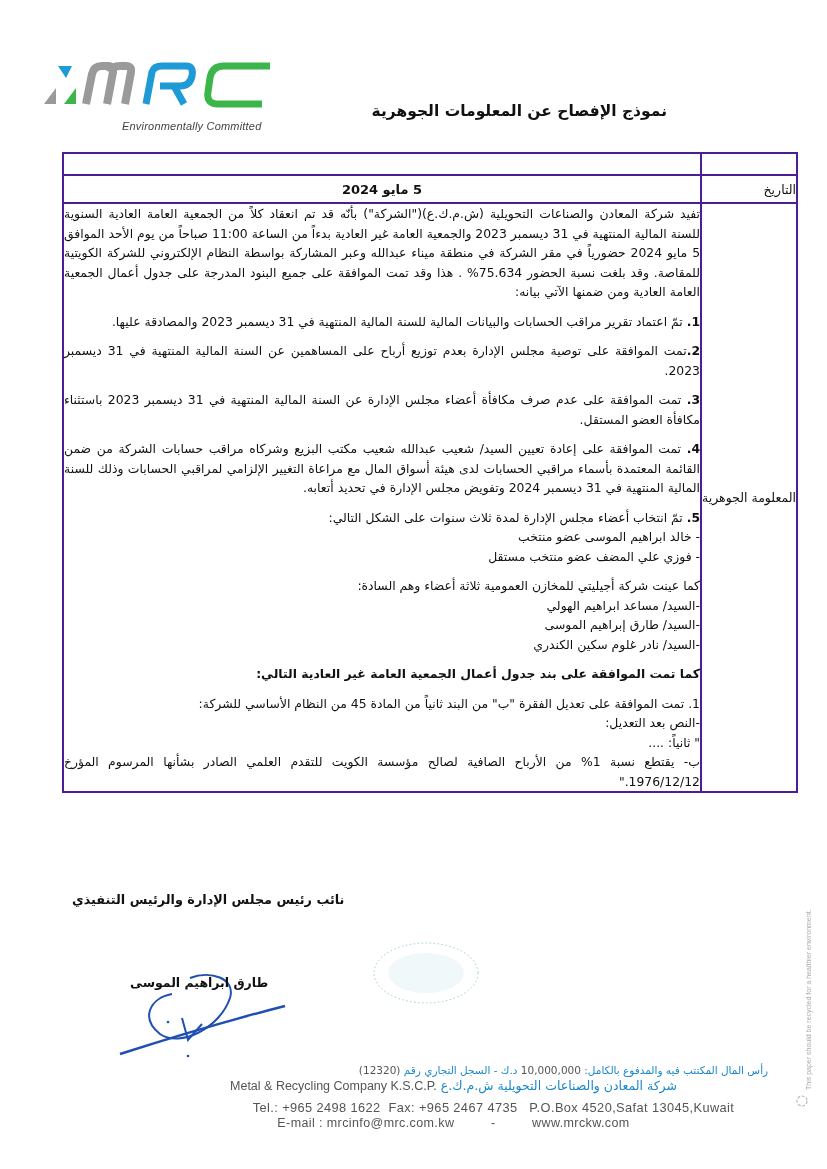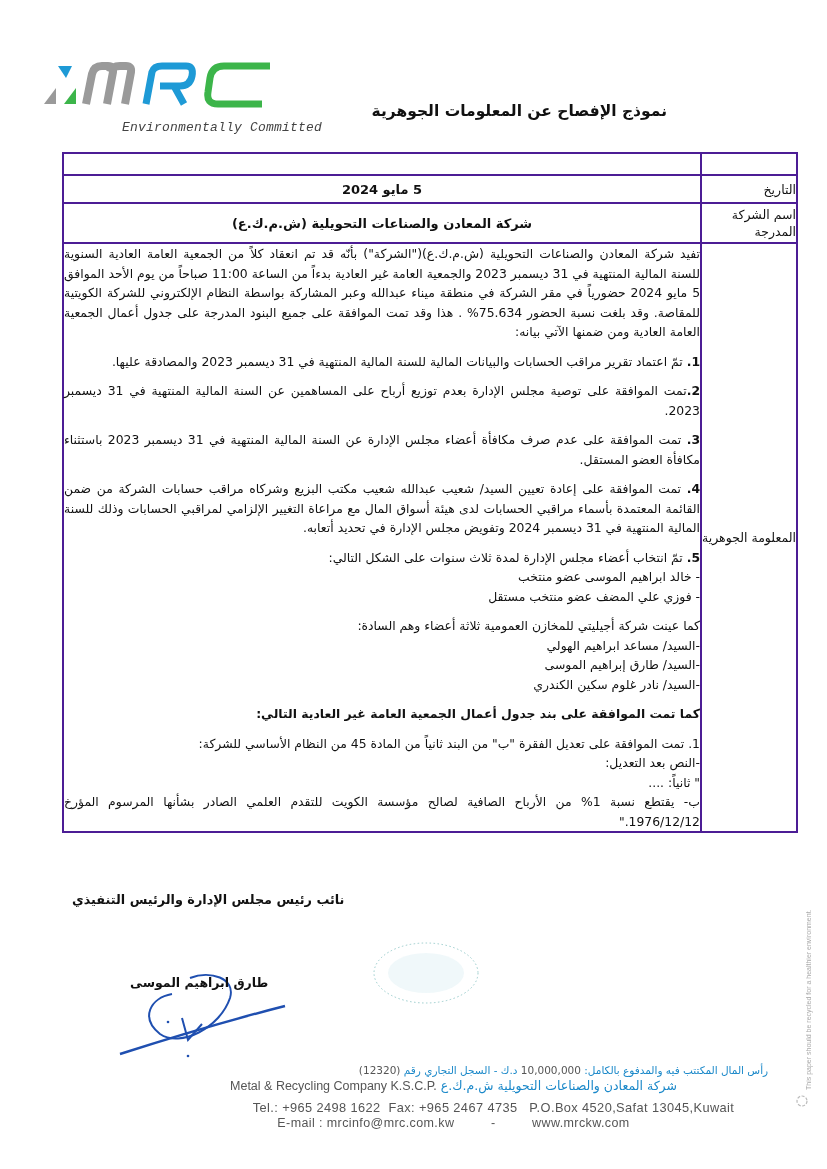--- a/index.html
+++ b/index.html
@@ -1,18 +1,18 @@
 <!DOCTYPE html>
 <html><head>
 <meta charset="utf-8">
 <style>
   html, body { margin: 0; padding: 0; background: #ffffff; }
   body { width: 827px; height: 1169px; position: relative; overflow: hidden; font-family: "DejaVu Sans", sans-serif; color: #111; }
   .logo { position: absolute; left: 42px; top: 58px; width: 240px; height: 80px; }
-  .logo-tag { position: absolute; left: 122px; top: 120px; font-family: Liberation Mono, monospace; font-style: italic; font-size: 13px; color: #444; letter-spacing: 0.2px; }
+  .logo-tag { position: absolute; left: 122px; top: 120px; font-family: Liberation Sans, sans-serif; font-style: italic; font-size: 11px; color: #444; letter-spacing: 0.2px; }
   .doc-title { position: absolute; right: 160px; top: 102px; font-family: "DejaVu Sans", sans-serif; font-weight: bold; font-size: 15.5px; direction: rtl; color: #111; }
 
   table.form { position: absolute; left: 62px; top: 152px; width: 736px; border-collapse: collapse; direction: rtl; table-layout: fixed; }
   table.form td { border: 2px solid #4c1d95; vertical-align: middle; padding: 0; }
   td.lbl { width: 94px; text-align: right; font-size: 12.5px; line-height: 17px; padding: 3px 2px; }
   td.val { text-align: center; font-size: 13px; }
   .row-empty td { height: 20px; }
   .row-date td { height: 26px; }
   .row-date td.val, .row-name td.val { font-weight: bold; }
   .row-name td { height: 38px; }
@@ -59,24 +59,20 @@
 
 <table class="form">
   <tbody>
       <tr class="row-empty">
     <td class="lbl"></td>
     <td class="val"></td>
   </tr>
   <tr class="row-date">
     <td class="lbl">التاريخ</td>
     <td class="val">5 مايو 2024</td>
-  </tr>
-  <tr class="row-name">
-    <td class="lbl">اسم الشركة المدرجة</td>
-    <td class="val">شركة المعادن والصناعات التحويلية (ش.م.ك.ع)</td>
   </tr>
   <tr>
     <td class="lbl">المعلومة الجوهرية</td>
     <td class="body">
       <p>تفيد شركة المعادن والصناعات التحويلية (ش.م.ك.ع)("الشركة") بأنّه قد تم انعقاد كلاً من الجمعية العامة العادية السنوية للسنة المالية المنتهية في 31 ديسمبر 2023 والجمعية العامة غير العادية بدءاً من الساعة 11:00 صباحاً من يوم الأحد الموافق 5 مايو 2024 حضورياً في مقر الشركة في منطقة ميناء عبدالله وعبر المشاركة بواسطة النظام الإلكتروني للشركة الكويتية للمقاصة. وقد بلغت نسبة الحضور 75.634% . هذا وقد تمت الموافقة على جميع البنود المدرجة على جدول أعمال الجمعية العامة العادية ومن ضمنها الآتي بيانه:</p>
       <p><b class="num">1.</b><span> تمّ اعتماد تقرير مراقب الحسابات والبيانات المالية للسنة المالية المنتهية في 31 ديسمبر 2023 والمصادقة عليها.</span></p>
       <p><b class="num">2.</b><span>تمت الموافقة على توصية مجلس الإدارة بعدم توزيع أرباح على المساهمين عن السنة المالية المنتهية في 31 ديسمبر 2023.</span></p>
       <p><b class="num">3.</b><span> تمت الموافقة على عدم صرف مكافأة أعضاء مجلس الإدارة عن السنة المالية المنتهية في 31 ديسمبر 2023 باستثناء مكافأة العضو المستقل.</span></p>
       <p><b class="num">4.</b><span> تمت الموافقة على إعادة تعيين السيد/ شعيب عبدالله شعيب مكتب البزيع وشركاه مراقب حسابات الشركة من ضمن القائمة المعتمدة بأسماء مراقبي الحسابات لدى هيئة أسواق المال مع مراعاة التغيير الإلزامي لمراقبي الحسابات وذلك للسنة المالية المنتهية في 31 ديسمبر 2024 وتفويض مجلس الإدارة في تحديد أتعابه.</span></p>
       <p class="tight"><b class="num">5.</b><span> تمّ انتخاب أعضاء مجلس الإدارة لمدة ثلاث سنوات على الشكل التالي:</span></p>

